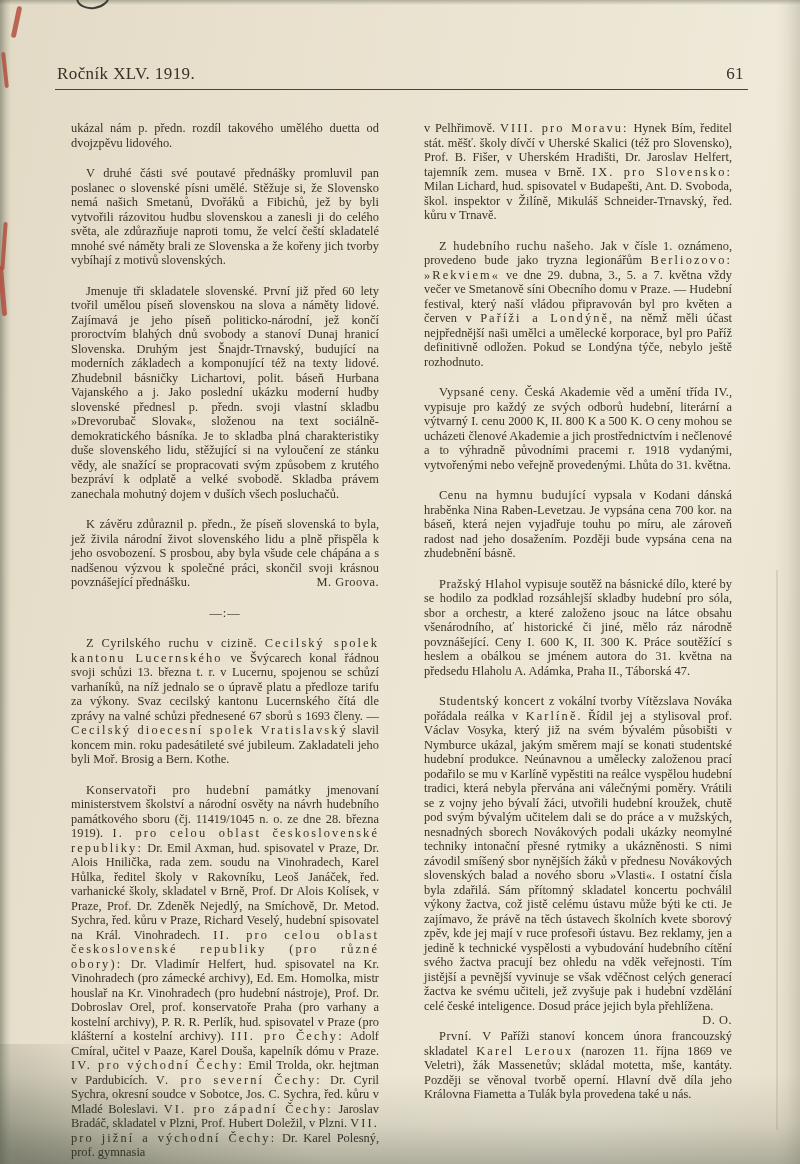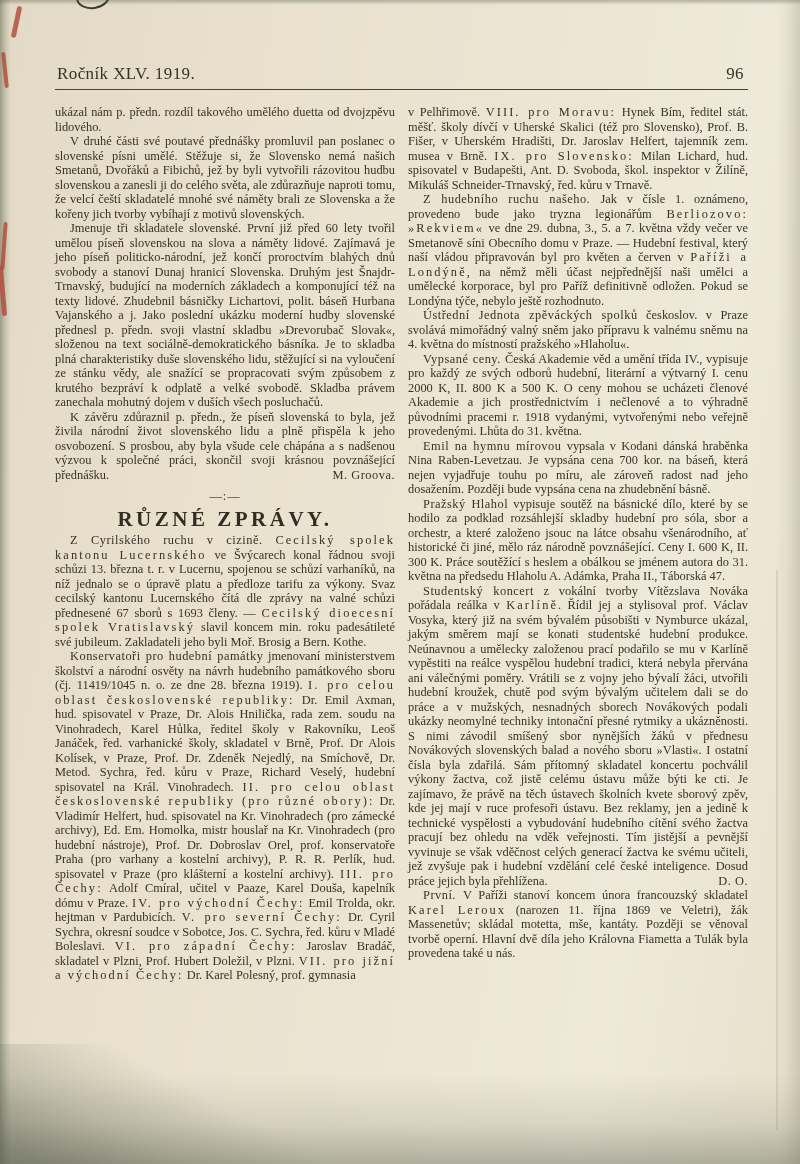--- a/index.html
+++ b/index.html
@@ -31,21 +31,21 @@
   .hole{position:absolute;left:76px;top:-15px;width:30px;height:20px;border:2px solid #3f3d34;
     border-radius:50%;transform:rotate(-8deg);background:transparent;}
   
   .content{position:absolute;left:55px;top:64px;width:693px;}
   .hdr{display:flex;justify-content:space-between;align-items:baseline;
     font-size:17px;letter-spacing:.4px;padding:0 4px 0 2px;}
   .hdr-rule{border:0;border-top:1.4px solid #47423a;margin:5px 0 0 0;}
   
   .cols{display:flex;gap:13px;margin-top:15px;}
   .col{width:340px;text-align:justify;font-size:12.4px;line-height:14.5px;hyphens:auto;}
-  .para{margin:0;text-indent:15px;}
+  .para{margin:16px;text-indent:15px;}
   .para.noindent{text-indent:0;}
   .lead{font-weight:normal;letter-spacing:.5px;}
   .sperr{letter-spacing:2.1px;}
   .sig{float:right;letter-spacing:.5px;}
   .para.divider{text-align:center;text-indent:0;margin:7px 0 3px 0;letter-spacing:1px;}
   .para.title{text-align:center;text-indent:0;font-size:21px;font-weight:bold;
     letter-spacing:3.5px;margin:8px 0 7px 0;color:#322d24;}
 </style>
 </head>
 <body>
@@ -61,40 +61,38 @@
 
   <div class="red-mark rm1"></div>
   <div class="red-mark rm2"></div>
   <div class="red-mark rm3"></div>
   <div class="red-mark rm4"></div>
   <div class="hole"></div>
 
   <div class="content">
     <div class="hdr">
       <span>Ročník XLV. 1919.</span>
-      <span>96</span>
+      <span>61</span>
     </div>
     <hr class="hdr-rule">
 
     <div class="cols">
       <div class="col">
           <p class="para noindent"><span class="">ukázal nám p. předn. rozdíl takového umělého duetta od dvojzpěvu lidového.</span></p>
           <p class="para"><span class="">V druhé části své poutavé přednášky promluvil pan poslanec o slovenské písni umělé. Stěžuje si, že Slovensko nemá našich Smetanů, Dvořáků a Fibichů, jež by byli vytvořili rázovitou hudbu slovenskou a zanesli ji do celého světa, ale zdůrazňuje naproti tomu, že velcí čeští skladatelé mnohé své náměty brali ze Slovenska a že kořeny jich tvorby vybíhají z motivů slovenských.</span></p>
           <p class="para"><span class="">Jmenuje tři skladatele slovenské. První již před 60 lety tvořil umělou píseň slovenskou na slova a náměty lidové. Zajímavá je jeho píseň politicko-národní, jež končí proroctvím blahých dnů svobody a stanoví Dunaj hranicí Slovenska. Druhým jest Šnajdr-Trnavský, budující na moderních základech a komponující též na texty lidové. Zhudebnil básničky Lichartovi, polit. báseň Hurbana Vajanského a j. Jako poslední ukázku moderní hudby slovenské přednesl p. předn. svoji vlastní skladbu »Drevorubač Slovak«, složenou na text sociálně-demokratického básníka. Je to skladba plná charakteristiky duše slovenského lidu, stěžující si na vyloučení ze stánku vědy, ale snažící se propracovati svým způsobem z krutého bezpráví k odplatě a velké svobodě. Skladba právem zanechala mohutný dojem v duších všech posluchačů.</span></p>
           <p class="para"><span class="">K závěru zdůraznil p. předn., že píseň slovenská to byla, jež živila národní život slovenského lidu a plně přispěla k jeho osvobození. S prosbou, aby byla všude cele chápána a s nadšenou výzvou k společné práci, skončil svoji krásnou povznášející přednášku.</span><span class="sig">M. Groova.</span></p>
           <p class="para divider">—:—</p>
-          <p class="para title">RŮZNÉ ZPRÁVY.</p>
           <p class="para"><span class="lead">Z Cyrilského ruchu v cizině. </span><span class="sperr">Cecilský spolek kantonu Lucernského</span><span class=""> ve Švýcarech konal řádnou svoji schůzi 13. března t. r. v Lucernu, spojenou se schůzí varhaníků, na níž jednalo se o úpravě platu a předloze tarifu za výkony. Svaz cecilský kantonu Lucernského čítá dle zprávy na valné schůzi přednesené 67 sborů s 1693 členy. — </span><span class="sperr">Cecilský dioecesní spolek Vratislavský</span><span class=""> slavil koncem min. roku padesátileté své jubileum. Zakladateli jeho byli Moř. Brosig a Bern. Kothe.</span></p>
           <p class="para"><span class="lead">Konservatoři pro hudební památky</span><span class=""> jmenovaní ministerstvem školství a národní osvěty na návrh hudebního památkového sboru (čj. 11419/1045 n. o. ze dne 28. března 1919). </span><span class="sperr">I. pro celou oblast československé republiky:</span><span class=""> Dr. Emil Axman, hud. spisovatel v Praze, Dr. Alois Hnilička, rada zem. soudu na Vinohradech, Karel Hůlka, ředitel školy v Rakovníku, Leoš Janáček, řed. varhanické školy, skladatel v Brně, Prof. Dr Alois Kolísek, v Praze, Prof. Dr. Zdeněk Nejedlý, na Smíchově, Dr. Metod. Sychra, řed. kůru v Praze, Richard Veselý, hudební spisovatel na Král. Vinohradech. </span><span class="sperr">II. pro celou oblast československé republiky (pro různé obory):</span><span class=""> Dr. Vladimír Helfert, hud. spisovatel na Kr. Vinohradech (pro zámecké archivy), Ed. Em. Homolka, mistr houslař na Kr. Vinohradech (pro hudební nástroje), Prof. Dr. Dobroslav Orel, prof. konservatoře Praha (pro varhany a kostelní archivy), P. R. R. Perlík, hud. spisovatel v Praze (pro klášterní a kostelní archivy). </span><span class="sperr">III. pro Čechy:</span><span class=""> Adolf Cmíral, učitel v Paaze, Karel Douša, kapelník dómu v Praze. </span><span class="sperr">IV. pro východní Čechy:</span><span class=""> Emil Trolda, okr. hejtman v Pardubicích. </span><span class="sperr">V. pro severní Čechy:</span><span class=""> Dr. Cyril Sychra, okresní soudce v Sobotce, Jos. C. Sychra, řed. kůru v Mladé Boleslavi. </span><span class="sperr">VI. pro západní Čechy:</span><span class=""> Jaroslav Bradáč, skladatel v Plzni, Prof. Hubert Doležil, v Plzni. </span><span class="sperr">VII. pro jižní a východní Čechy:</span><span class=""> Dr. Karel Polesný, prof. gymnasia</span></p>
         </div>
       <div class="col">
           <p class="para noindent"><span class="">v Pelhřimově. </span><span class="sperr">VIII. pro Moravu:</span><span class=""> Hynek Bím, ředitel stát. měšť. školy dívčí v Uherské Skalici (též pro Slovensko), Prof. B. Fišer, v Uherském Hradišti, Dr. Jaroslav Helfert, tajemník zem. musea v Brně. </span><span class="sperr">IX. pro Slovensko:</span><span class=""> Milan Lichard, hud. spisovatel v Budapešti, Ant. D. Svoboda, škol. inspektor v Žilíně, Mikuláš Schneider-Trnavský, řed. kůru v Trnavě.</span></p>
           <p class="para"><span class="lead">Z hudebního ruchu našeho. </span><span class="">Jak v čísle 1. oznámeno, provedeno bude jako tryzna legionářům </span><span class="sperr">Berliozovo: »Rekviem«</span><span class=""> ve dne 29. dubna, 3., 5. a 7. května vždy večer ve Smetanově síni Obecního domu v Praze. — Hudební festival, který naší vládou připravován byl pro květen a červen v </span><span class="sperr">Paříži a Londýně</span><span class="">, na němž měli účast nejpřednější naši umělci a umělecké korporace, byl pro Paříž definitivně odložen. Pokud se Londýna týče, nebylo ještě rozhodnuto.</span></p>
-          <p class="para"><span class="lead">Ústřední Jednota zpěváckých spolků</span><span class=""> českoslov. v Praze svolává mimořádný valný sněm jako přípravu k valnému sněmu na 4. května do místností pražského »Hlaholu«.</span></p>
           <p class="para"><span class="lead">Vypsané ceny. </span><span class="">Česká Akademie věd a umění třída IV., vypisuje pro každý ze svých odborů hudební, literární a výtvarný I. cenu 2000 K, II. 800 K a 500 K. O ceny mohou se ucházeti členové Akademie a jich prostřednictvím i nečlenové a to výhradně původními pracemi r. 1918 vydanými, vytvořenými nebo veřejně provedenými. Lhůta do 31. května.</span></p>
-          <p class="para"><span class="lead">Emil na hymnu mírovou</span><span class=""> vypsala v Kodani dánská hraběnka Nina Raben-Levetzau. Je vypsána cena 700 kor. na báseň, která nejen vyjadřuje touhu po míru, ale zároveň radost nad jeho dosažením. Později bude vypsána cena na zhudebnění básně.</span></p>
+          <p class="para"><span class="lead">Cenu na hymnu budující</span><span class=""> vypsala v Kodani dánská hraběnka Nina Raben-Levetzau. Je vypsána cena 700 kor. na báseň, která nejen vyjadřuje touhu po míru, ale zároveň radost nad jeho dosažením. Později bude vypsána cena na zhudebnění básně.</span></p>
           <p class="para"><span class="lead">Pražský Hlahol</span><span class=""> vypisuje soutěž na básnické dílo, které by se hodilo za podklad rozsáhlejší skladby hudební pro sóla, sbor a orchestr, a které založeno jsouc na látce obsahu všenárodního, ať historické či jiné, mělo ráz národně povznášející. Ceny I. 600 K, II. 300 K. Práce soutěžící s heslem a obálkou se jménem autora do 31. května na předsedu Hlaholu A. Adámka, Praha II., Táborská 47.</span></p>
           <p class="para"><span class="lead">Studentský koncert</span><span class=""> z vokální tvorby Vítězslava Nováka pořádala reálka v </span><span class="sperr">Karlíně</span><span class="">. Řídil jej a stylisoval prof. Václav Vosyka, který již na svém bývalém působišti v Nymburce ukázal, jakým směrem mají se konati studentské hudební produkce. Neúnavnou a umělecky založenou prací podařilo se mu v Karlíně vypěstiti na reálce vyspělou hudební tradici, která nebyla přervána ani válečnými poměry. Vrátili se z vojny jeho bývalí žáci, utvořili hudební kroužek, chutě pod svým bývalým učitelem dali se do práce a v mužských, nesnadných sborech Novákových podali ukázky neomylné techniky intonační přesné rytmiky a ukázněnosti. S nimi závodil smíšený sbor nynějších žáků v přednesu Novákových slovenských balad a nového sboru »Vlasti«. I ostatní čísla byla zdařilá. Sám přítomný skladatel koncertu pochválil výkony žactva, což jistě celému ústavu může býti ke cti. Je zajímavo, že právě na těch ústavech školních kvete sborový zpěv, kde jej mají v ruce profesoři ústavu. Bez reklamy, jen a jedině k technické vyspělosti a vybudování hudebního cítění svého žactva pracují bez ohledu na vděk veřejnosti. Tím jistější a pevnější vyvinuje se však vděčnost celých generací žactva ke svému učiteli, jež zvyšuje pak i hudební vzdělání celé české inteligence. Dosud práce jejich byla přehlížena.</span><span class="sig">D. O.</span></p>
           <p class="para"><span class="lead">První. </span><span class="">V Paříži stanoví koncem února francouzský skladatel </span><span class="sperr">Karel Leroux</span><span class=""> (narozen 11. října 1869 ve Veletri), žák Massenetův; skládal motetta, mše, kantáty. Později se věnoval tvorbě operní. Hlavní dvě díla jeho Královna Fiametta a Tulák byla provedena také u nás.</span></p>
         </div>
     </div>
   </div>
 </div>
 
 </body></html>

